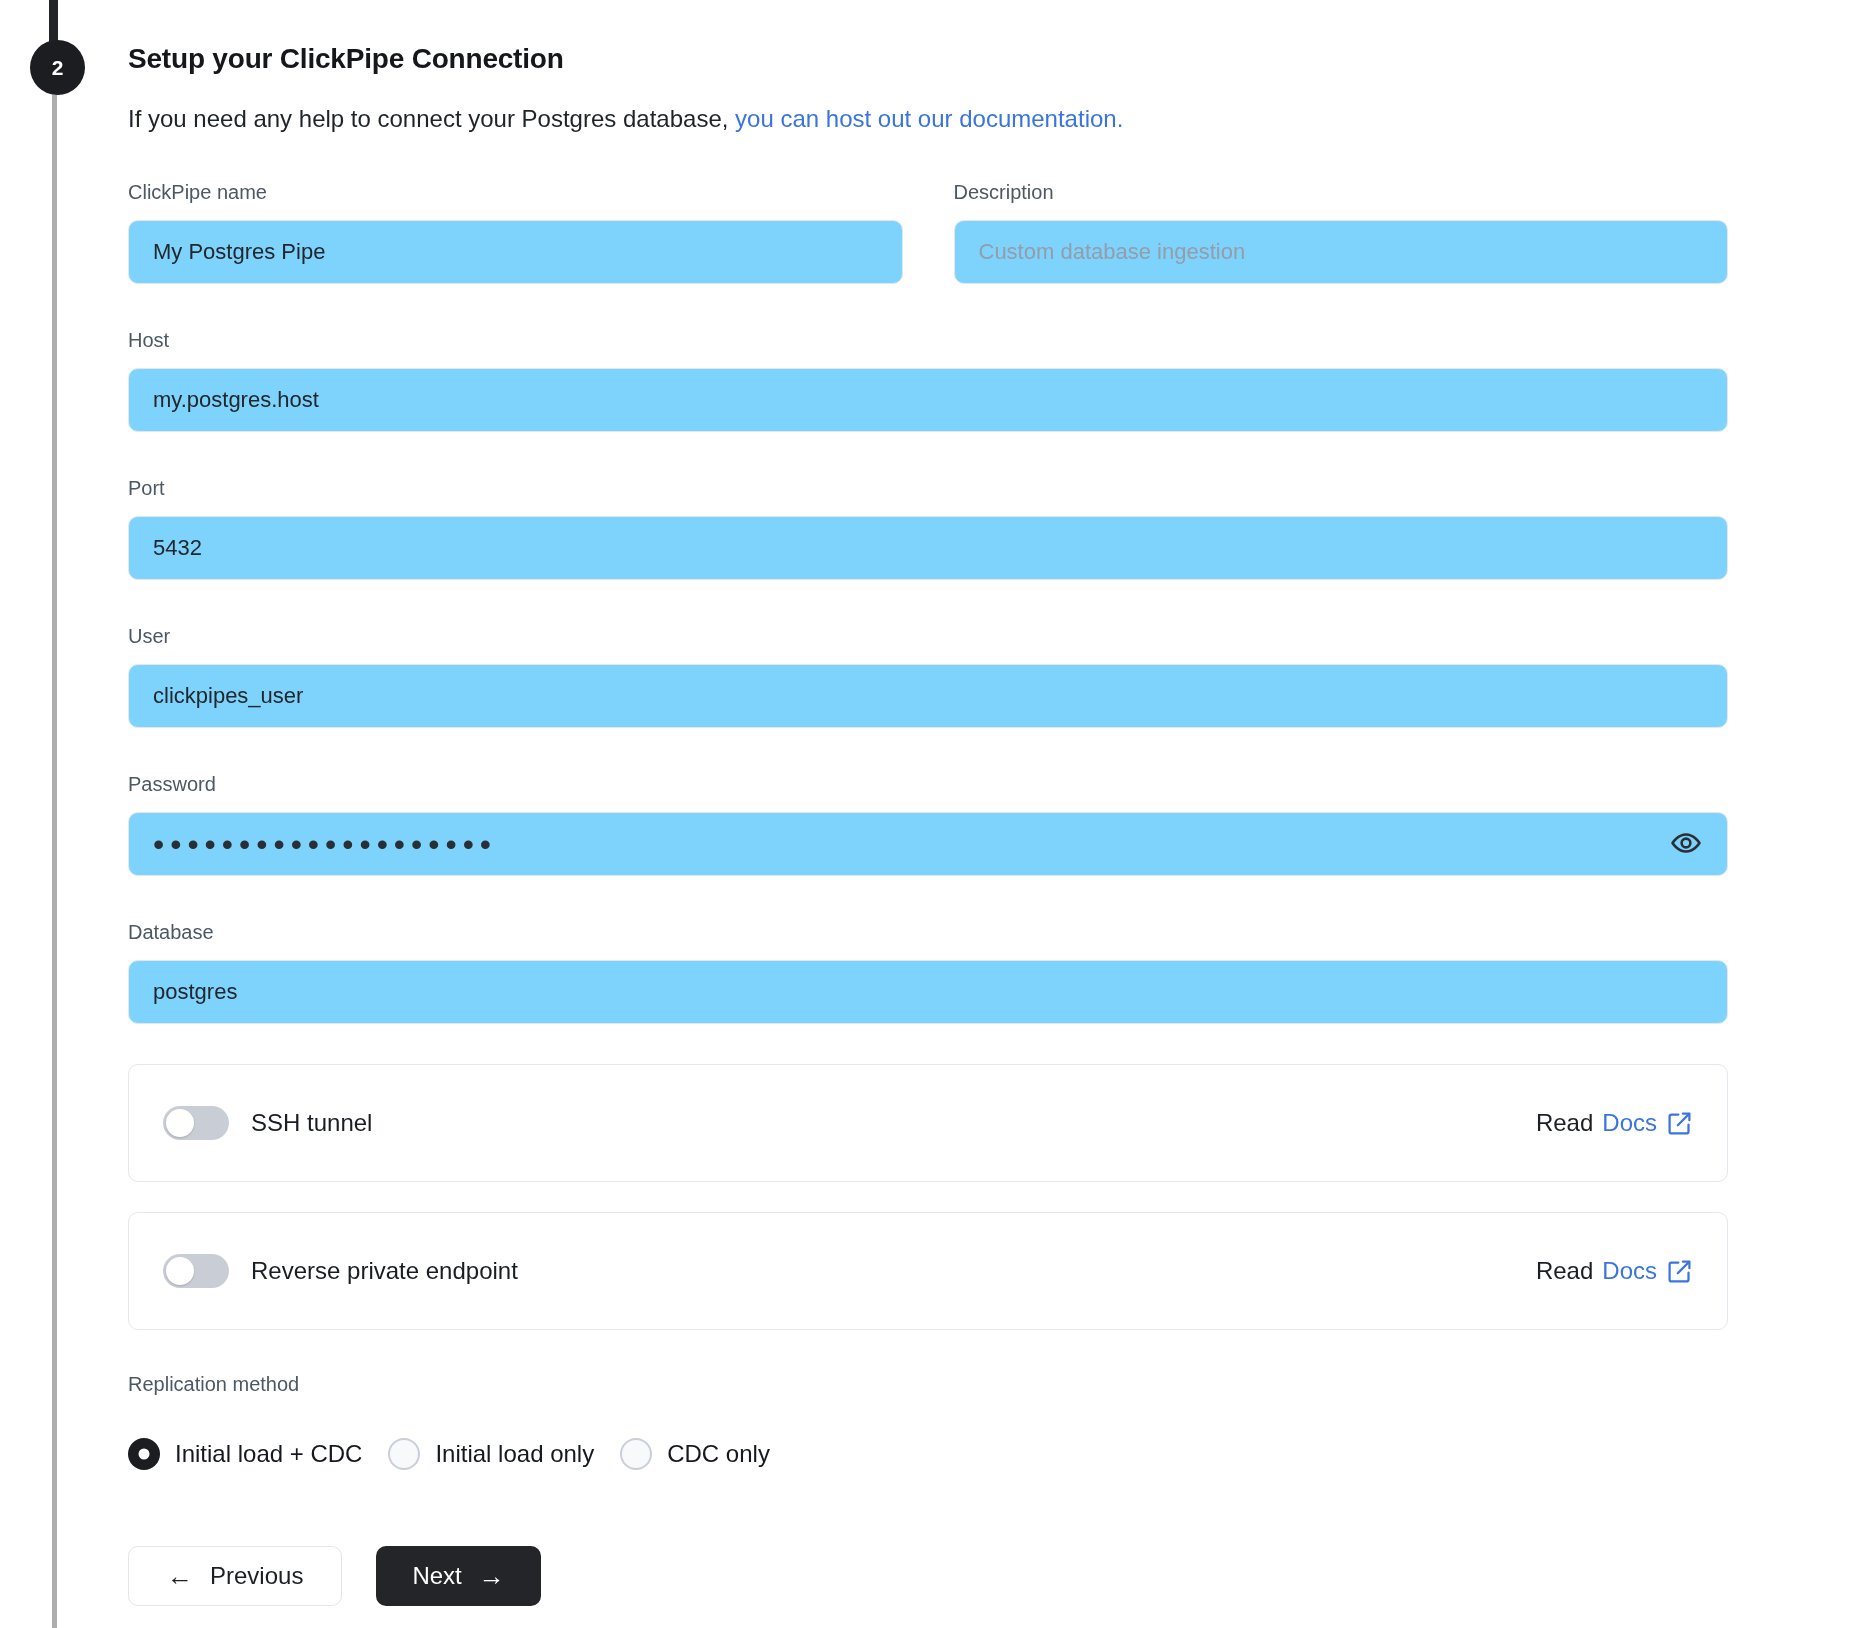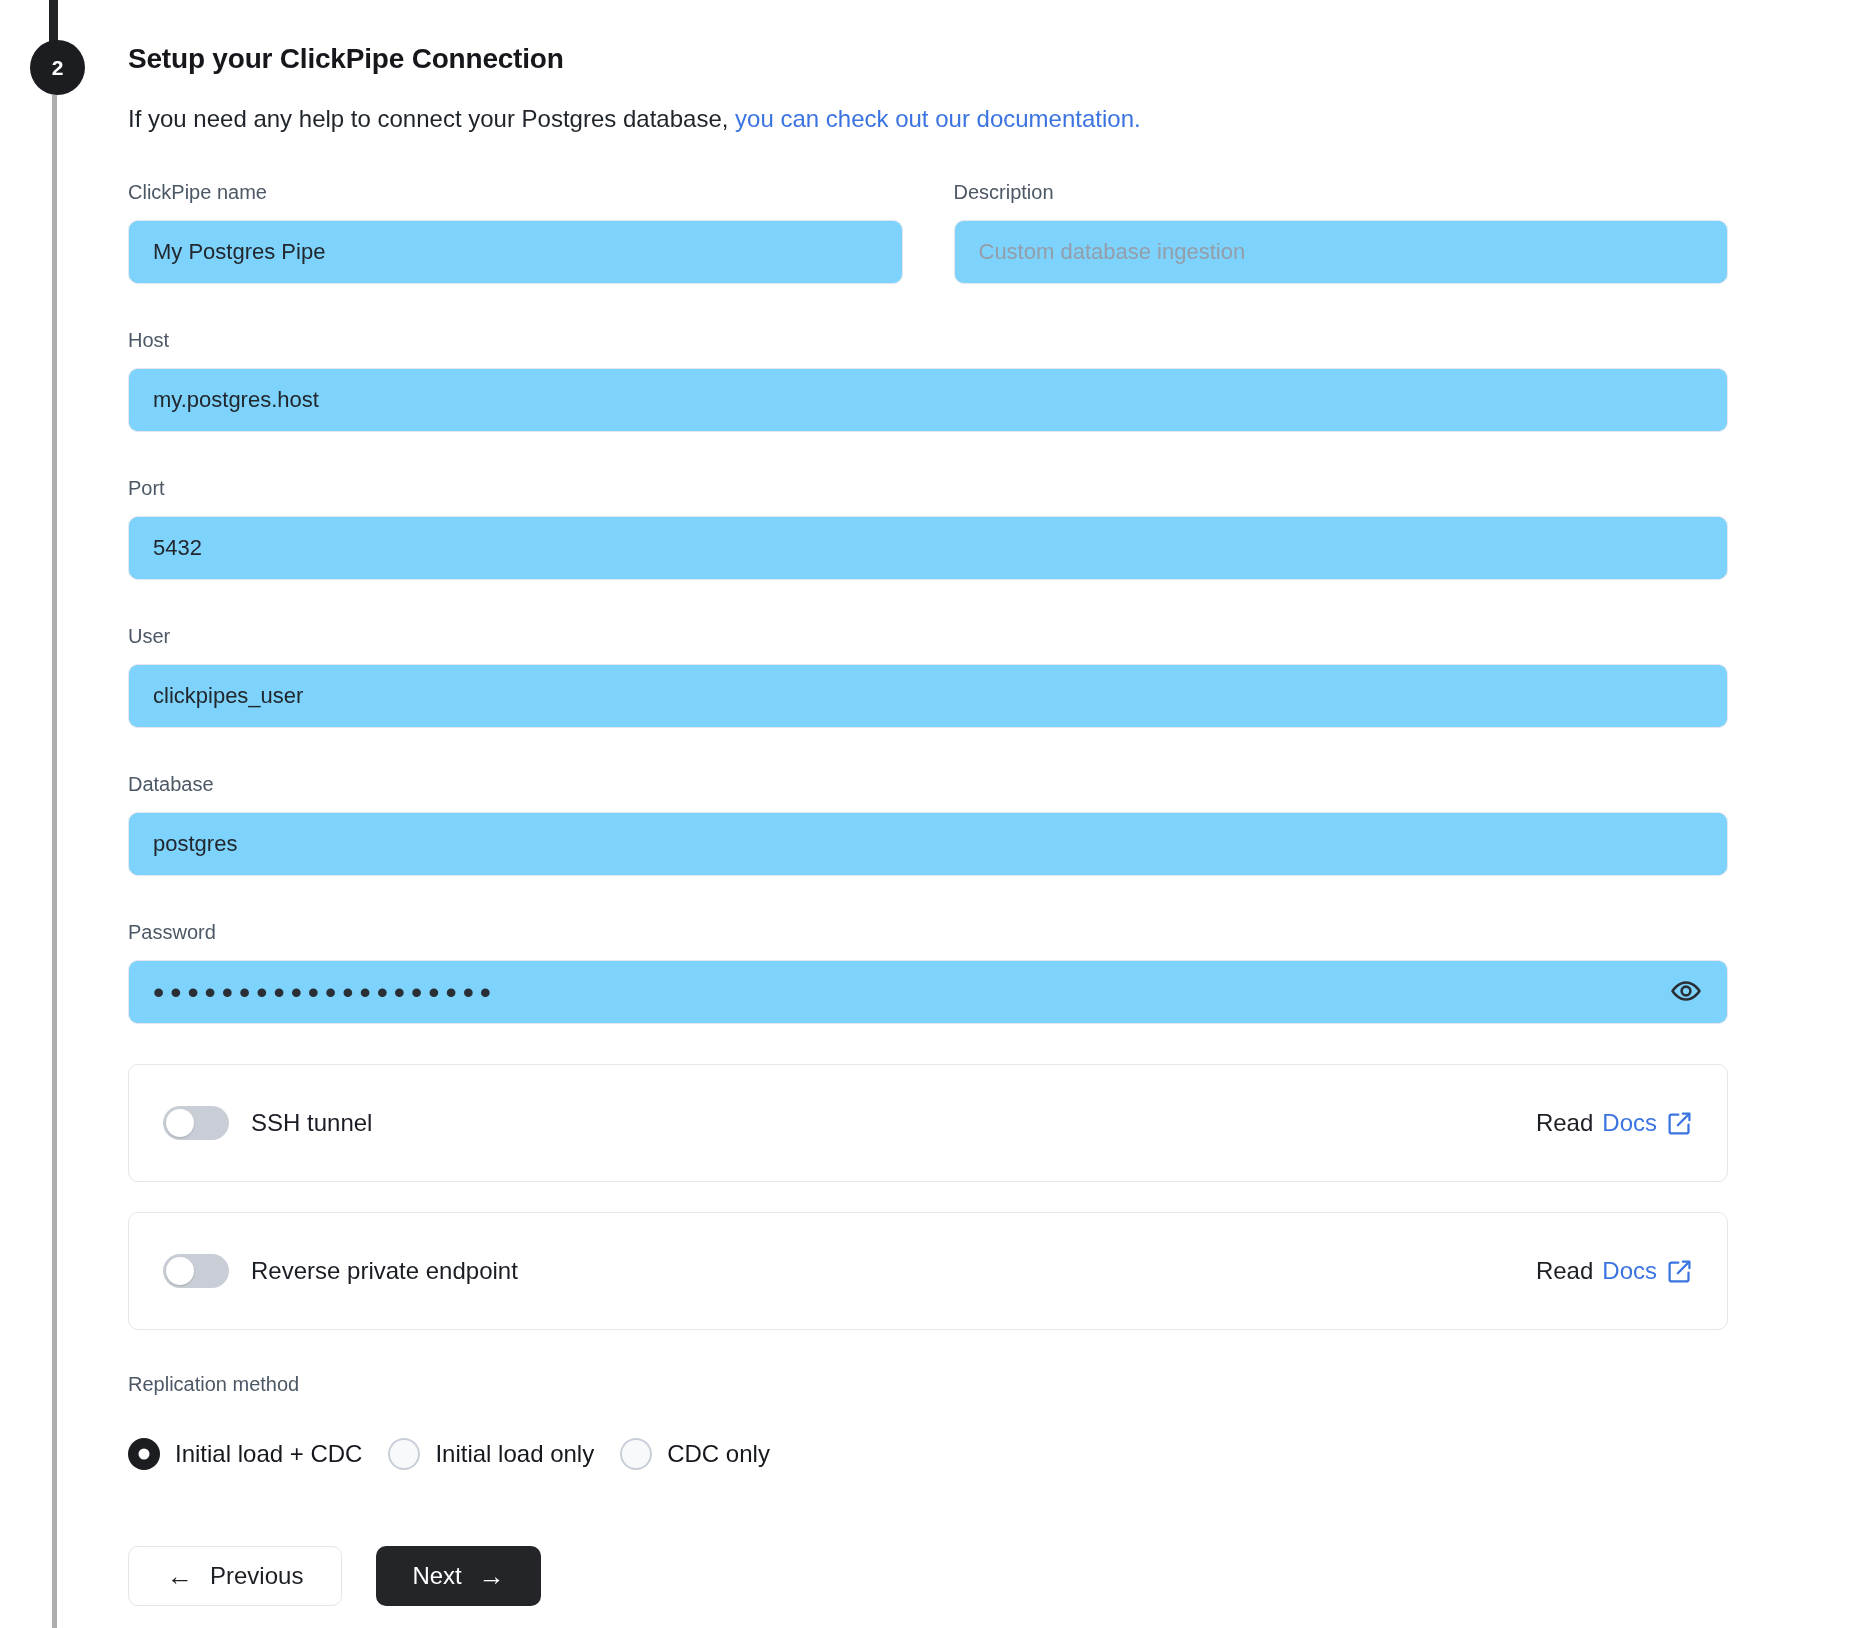--- a/index.html
+++ b/index.html
@@ -81,21 +81,21 @@
 <div class="rail-top"></div>
 <div class="step-circle">
   <span>2</span>
 </div>
 <div class="rail-bottom"></div>
 
 <div class="content">
 
   <h1 class="page-title">Setup your ClickPipe Connection</h1>
 
-  <p class="subtitle"><span>If you need any help to connect your Postgres database,</span> <a>you can check out our documentation.</a></p>
+  <p class="subtitle"><span>If you need any help to connect your Postgres database,</span> <a>you can host out our documentation.</a></p>
 
   <div class="form">
 
     <div class="row first two-col">
       <div class="field-group">
         <label class="field-label">ClickPipe name</label>
         <input class="text-input" type="text" value="My Postgres Pipe" style="">
       </div>
       <div class="field-group">
         <label class="field-label">Description</label>
@@ -109,40 +109,40 @@
     </div>
 
     <div class="row">
       <label class="field-label">Port</label>
       <input class="text-input" type="text" value="5432" style="">
     </div>
 
     <div class="row">
       <label class="field-label">User</label>
       <input class="text-input" type="text" value="clickpipes_user" style="">
-    </div>
-
-    <div class="row">
-      <label class="field-label">Database</label>
-      <input class="text-input" type="text" value="postgres" style="">
     </div>
 
     <div class="row">
       <label class="field-label">Password</label>
       <div class="password-wrap">
         <input class="text-input password-input" type="text" value="••••••••••••••••••••" style="">
         <button class="eye-btn">
           <span>
             <svg width="34" height="34" viewBox="0 0 24 24" fill="none" stroke="#2a2e35" stroke-width="1.8" stroke-linecap="round" stroke-linejoin="round">
               <path d="M2.5 12c0 0 3.6-6 9.5-6s9.5 6 9.5 6-3.6 6-9.5 6-9.5-6-9.5-6z"></path>
               <circle cx="12" cy="12" r="3.1"></circle>
             </svg>
           </span>
         </button>
       </div>
+    </div>
+
+    <div class="row">
+      <label class="field-label">Database</label>
+      <input class="text-input" type="text" value="postgres" style="">
     </div>
 
     <div class="toggle-box first">
       <button class="toggle">
           <span class="knob"></span>
         </button>
       <span class="toggle-label">SSH tunnel</span>
       <span class="read-docs">
         <span class="read">Read</span>
         <a class="docs">Docs</a>

